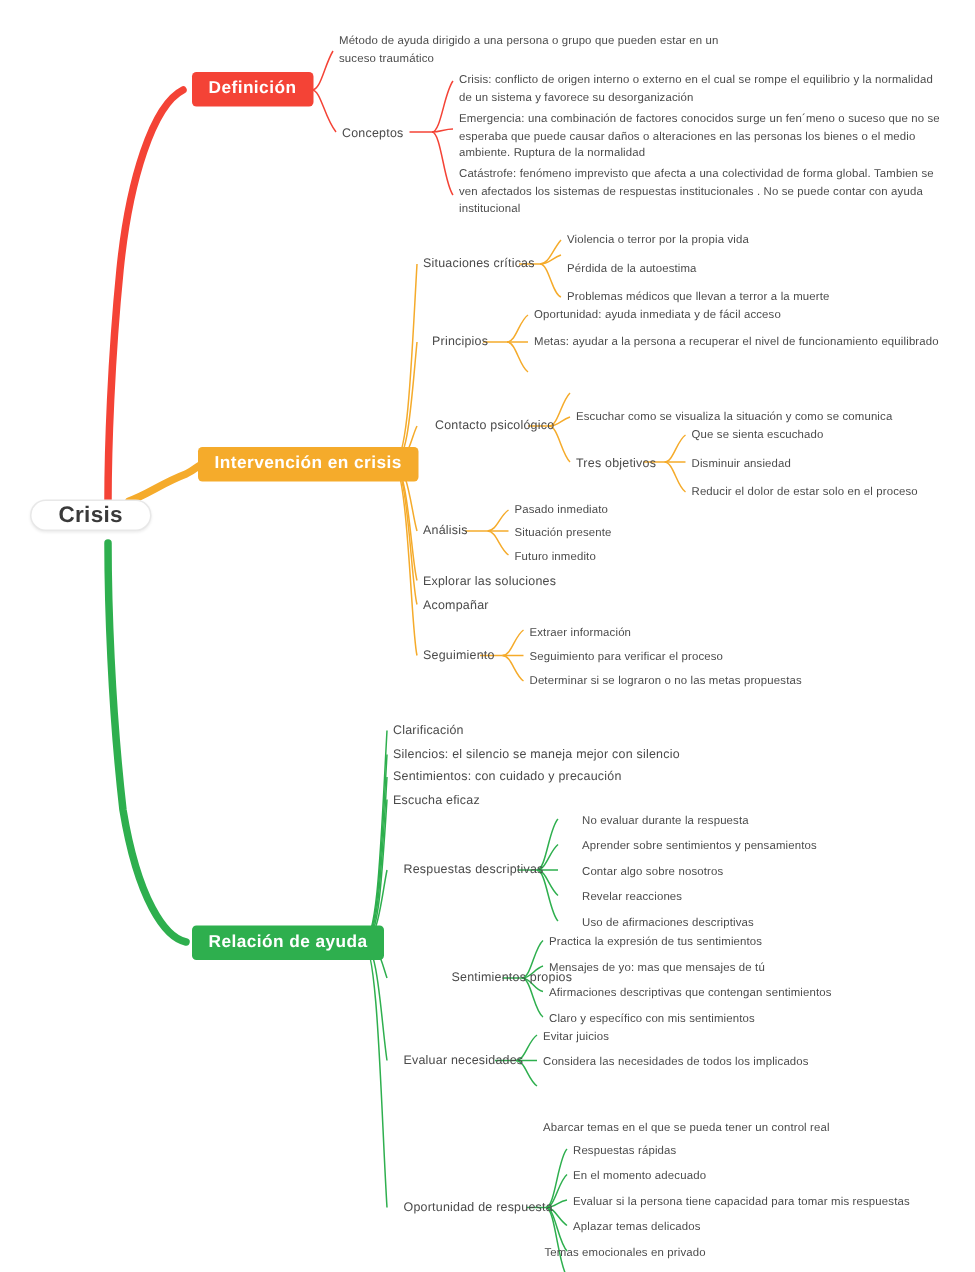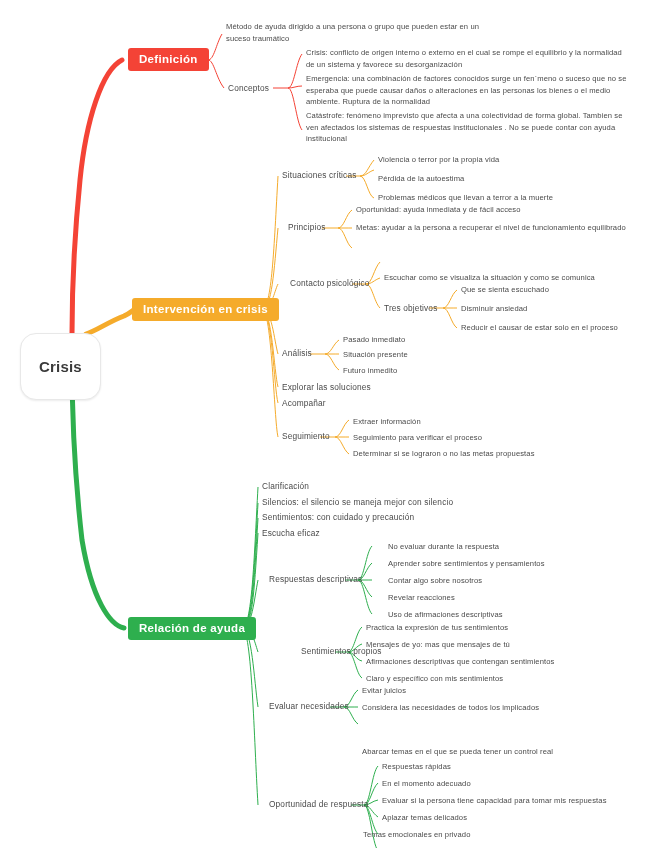--- a/index.html
+++ b/index.html
@@ -34,21 +34,21 @@
     position: absolute;
     box-sizing: border-box;
   }
 
   
   .root-node {
     background: #ffffff;
     border: 1px solid #e8e8e8;
     border-radius: 16px;
     box-shadow: 0 1px 2px rgba(0,0,0,0.08);
-    padding: 24px 18px;
+    padding: 1px 18px;
     font-size: 15px;
     font-weight: bold;
     color: #3a3a3a;
     letter-spacing: .2px;
     white-space: nowrap;
   }
 
   
   .branch-label {
     border-radius: 3px;
@@ -242,21 +242,21 @@
   <div class="node topic" style="left:384px; top:303px;">
     <span>Tres objetivos</span>
   </div>
   <div class="node leaf nowrap" style="left:461px; top:284px;">
     <span>Que se sienta escuchado</span>
   </div>
   <div class="node leaf nowrap" style="left:461px; top:303px;">
     <span>Disminuir ansiedad</span>
   </div>
   <div class="node leaf nowrap" style="left:461px; top:322px;">
-    <span>Reducir el causar de estar solo en el proceso</span>
+    <span>Reducir el dolor de estar solo en el proceso</span>
   </div>
 
   <div class="node topic" style="left:282px; top:348px;">
     <span>Análisis</span>
   </div>
   <div class="node leaf nowrap" style="left:343px; top:334px;">
     <span>Pasado inmediato</span>
   </div>
   <div class="node leaf nowrap" style="left:343px; top:349px;">
     <span>Situación presente</span>

